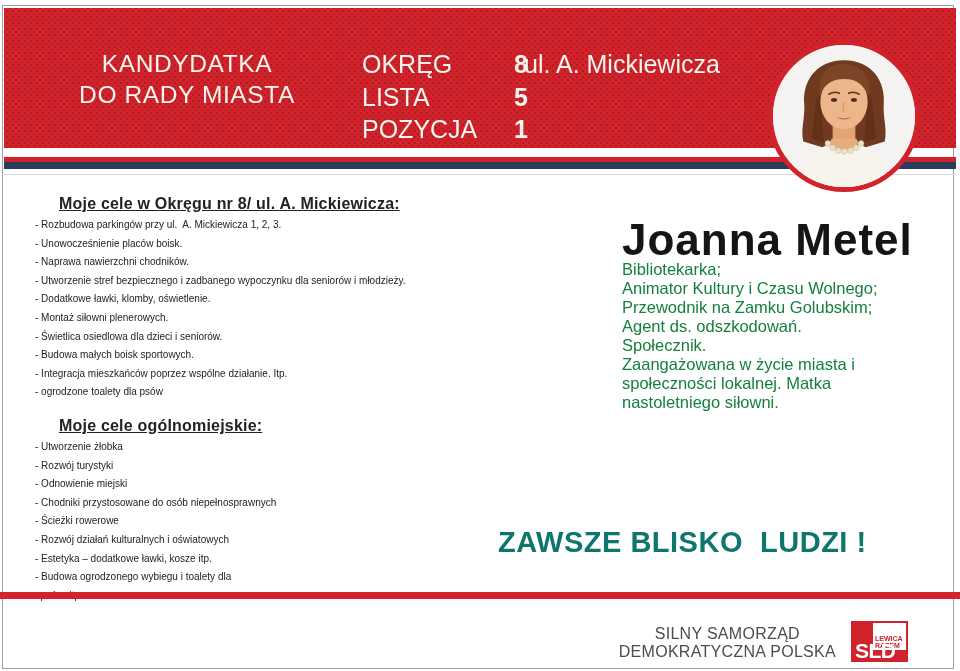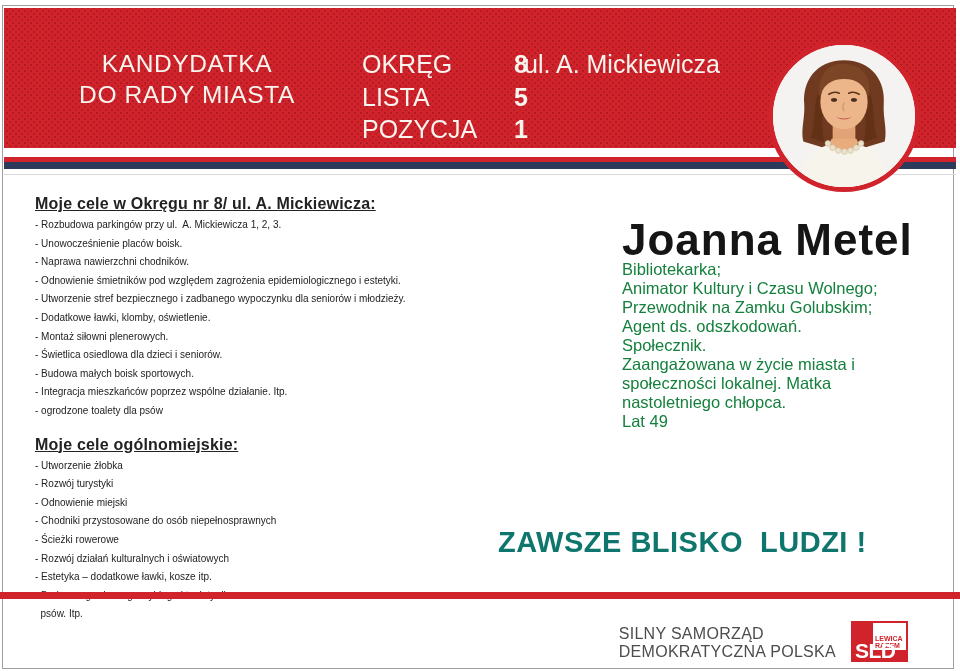--- a/index.html
+++ b/index.html
@@ -42,38 +42,38 @@
   .photo{
     position:absolute;left:768px;top:40px;width:142px;height:142px;
     border:5px solid #d0232b;border-radius:50%;background:#f4f3f1;
     overflow:hidden;z-index:5;
   }
   .photo svg{display:block;width:100%;height:100%;}
   
   .col-left{position:absolute;left:35px;top:194px;width:585px;color:#222222;}
   .goal-heading{
     font-size:16px;font-weight:bold;text-decoration:underline;
-    line-height:19px;margin-bottom:3px;letter-spacing:.2px;
+    line-height:19px;margin-bottom:3px;letter-spacing:.2px;margin-left:24px;
   }
   .goal-item{font-size:10px;line-height:18.6px;white-space:pre;}
   .goal-block + .goal-block{margin-top:14px;}
   
   .col-right{position:absolute;left:622px;top:220px;width:310px;color:#2e2e2e;}
   .candidate-name{
     font-size:44px;font-weight:bold;color:#151515;letter-spacing:1px;line-height:40px;
   }
   .bio{font-size:16.5px;line-height:19px;color:#15803d;}
   .slogan{
     position:absolute;left:498px;top:526px;
     font-size:29px;font-weight:bold;color:#0f766e;letter-spacing:.5px;white-space:pre;
   }
   
   .divider{position:absolute;left:0;top:592px;width:960px;height:7px;background:#d0232b;z-index:6;}
   .footer-text{
-    position:absolute;right:124px;top:625px;text-align:left;
+    position:absolute;right:124px;top:625px;text-align:center;
     font-size:16px;line-height:17.5px;color:#4d4d4d;letter-spacing:.3px;
   }
   .sld-logo{
     position:absolute;left:851px;top:621px;width:57px;height:41px;
     background:#d0232b;z-index:7;
   }
   .sld-text{
     position:absolute;left:4px;bottom:0px;color:#ffffff;
     font-size:21px;font-weight:bold;letter-spacing:-.5px;line-height:22px;
   }
@@ -144,21 +144,20 @@
     </svg>
   </div>
 
   <div class="col-left">
     <div class="goal-block">
       <div class="goal-heading">Moje cele w Okręgu nr 8/ ul. A. Mickiewicza:</div>
       <div class="goal-list">
           <div class="goal-item">- Rozbudowa parkingów przy ul.  A. Mickiewicza 1, 2, 3.</div>
           <div class="goal-item">- Unowocześnienie placów boisk.</div>
           <div class="goal-item">- Naprawa nawierzchni chodników.</div>
-          <div class="goal-item">- Odnowienie śmietników pod względem zagrożenia epidemiologicznego i estetyki.</div>
           <div class="goal-item">- Utworzenie stref bezpiecznego i zadbanego wypoczynku dla seniorów i młodzieży.</div>
           <div class="goal-item">- Dodatkowe ławki, klomby, oświetlenie.</div>
           <div class="goal-item">- Montaż siłowni plenerowych.</div>
           <div class="goal-item">- Świetlica osiedlowa dla dzieci i seniorów.</div>
           <div class="goal-item">- Budowa małych boisk sportowych.</div>
           <div class="goal-item">- Integracja mieszkańców poprzez wspólne działanie. Itp.</div>
           <div class="goal-item">- ogrodzone toalety dla psów</div>
         </div>
     </div>
     <div class="goal-block">
@@ -180,22 +179,21 @@
   <div class="col-right">
     <div class="candidate-name">Joanna Metel</div>
     <div class="bio">
         <div class="bio-line">Bibliotekarka;</div>
         <div class="bio-line">Animator Kultury i Czasu Wolnego;</div>
         <div class="bio-line">Przewodnik na Zamku Golubskim;</div>
         <div class="bio-line">Agent ds. odszkodowań.</div>
         <div class="bio-line">Społecznik.</div>
         <div class="bio-line">Zaangażowana w życie miasta i</div>
         <div class="bio-line">społeczności lokalnej. Matka</div>
-        <div class="bio-line">nastoletniego chłopca.</div>
-        <div class="bio-line">Lat 49</div>
+        <div class="bio-line">nastoletniego siłowni.</div>
       </div>
   </div>
 
   <div class="slogan">ZAWSZE BLISKO  LUDZI !</div>
 
   <div class="divider"></div>
   <div class="footer-text">
     <div>SILNY SAMORZĄD</div>
     <div>DEMOKRATYCZNA POLSKA</div>
   </div>

